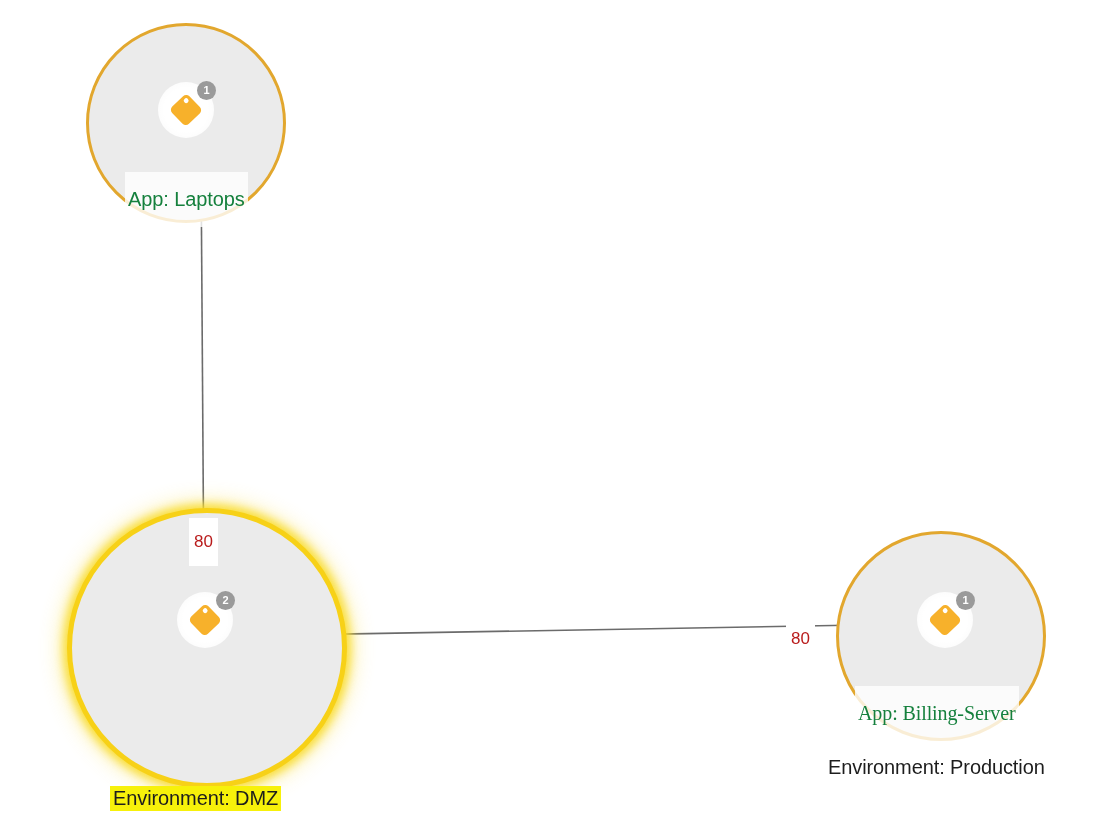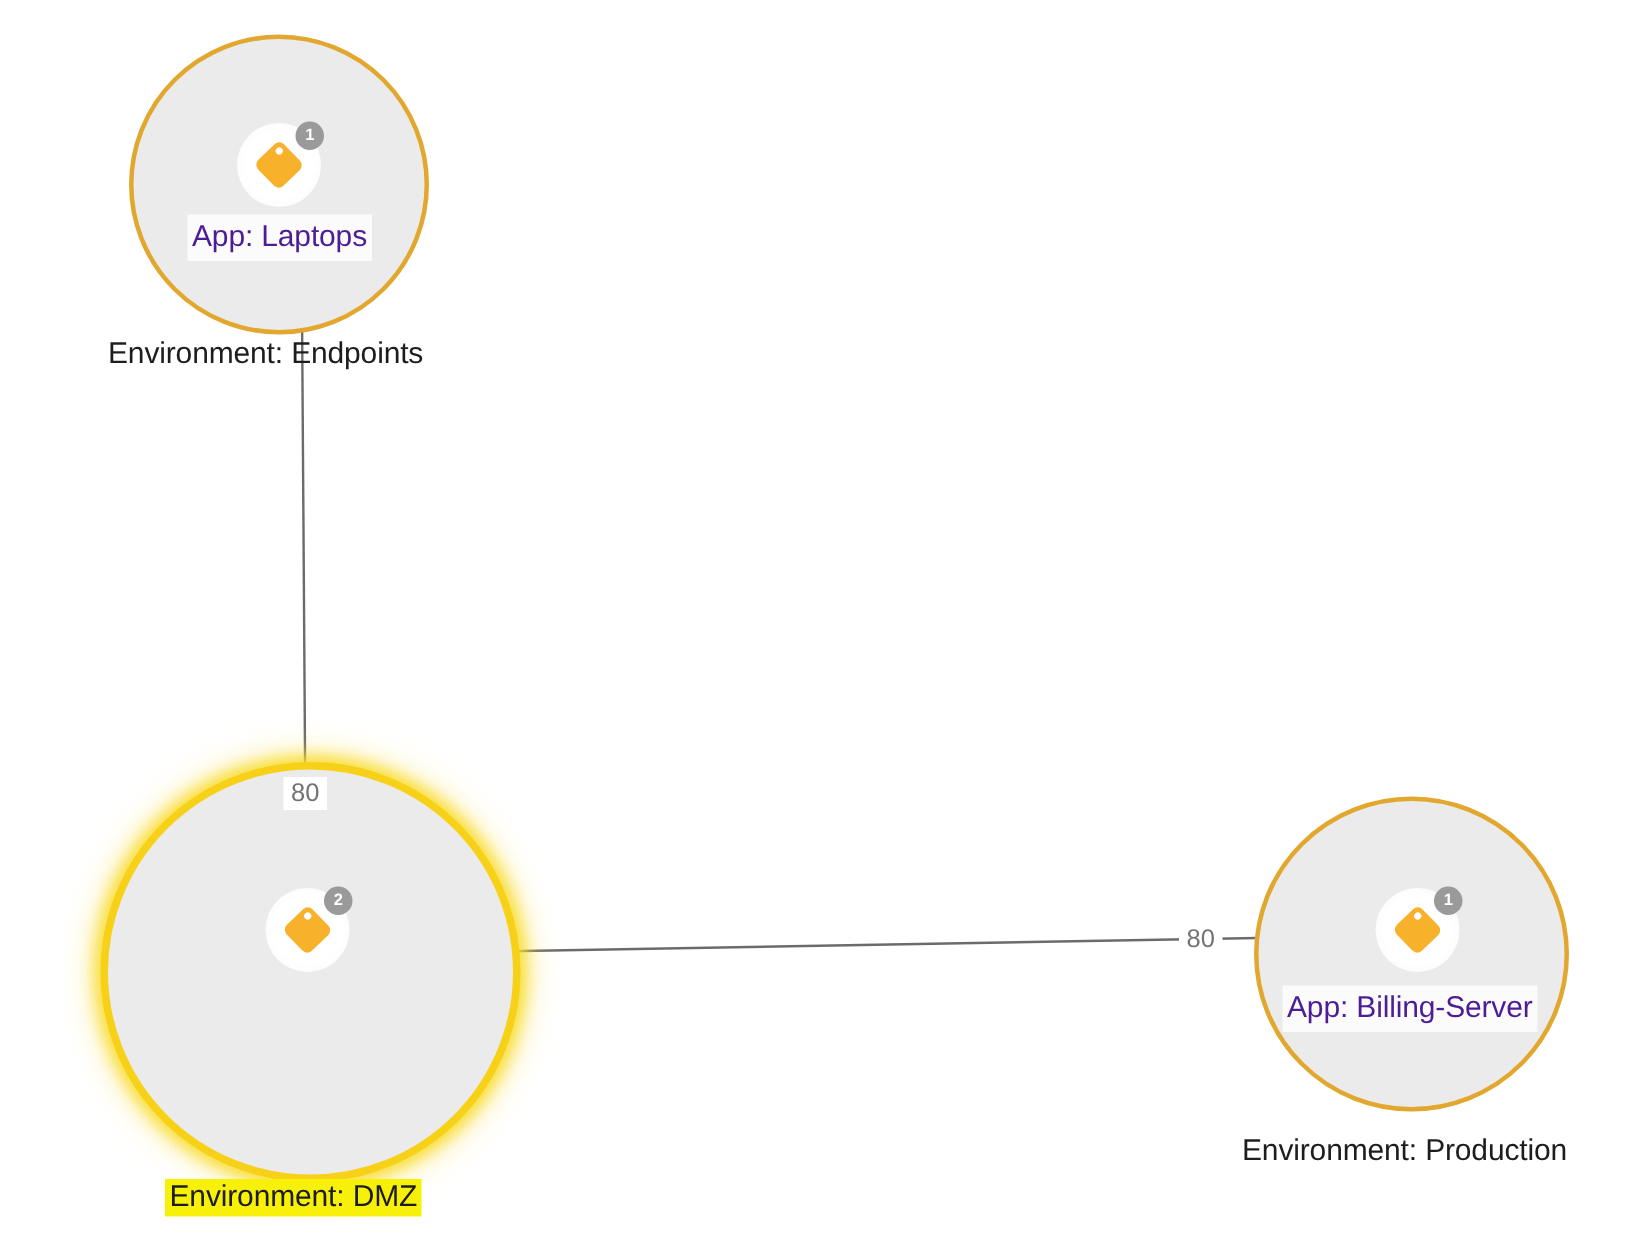--- a/index.html
+++ b/index.html
@@ -91,54 +91,54 @@
     font-size: 11px;
     line-height: 19px;
     text-align: center;
     font-weight: bold;
   }
 
   
   .app-label {
     position: absolute;
     font-size: 20px;
-    color: #4c1d95;
+    color: #15803d;
     white-space: nowrap;
     background: rgba(255,255,255,0.80);
-    padding: 4px 3px;
+    padding: 16px 3px;
     letter-spacing: -0.1px;
+    margin-top: 29px;
   }
 
   
   .edge-label {
     position: absolute;
     font-size: 17px;
-    color: #737373;
+    color: #b91c1c;
     background: #ffffff;
-    padding: 1px 5px;
+    padding: 14px 5px;
     white-space: nowrap;
   }
 </style>
 </head>
 <body>
 
 <div id="canvas">
 
   <svg id="edge-layer" viewBox="0 0 1098 840" xmlns="http://www.w3.org/2000/svg">
     <defs>
       <marker id="arrowhead" markerWidth="7" markerHeight="7" refX="6.2" refY="3.1" orient="auto" markerUnits="strokeWidth">
         <path d="M0,0 L7,3.1 L0,6.2 z" fill="#5d5d5d"></path>
       </marker>
     </defs>
     <line id="edge-line-0" stroke="#6b6b6b" stroke-width="1.6" marker-end="url(#arrowhead)" x1="201" y1="158" x2="204" y2="598"></line>
     <line id="edge-line-1" stroke="#6b6b6b" stroke-width="1.6" marker-end="url(#arrowhead)" x1="234" y1="636" x2="917" y2="624"></line>
   </svg>
 
   <div class="cluster normal" id="cluster-endpoints" style="left: 86px; top: 23px; width: 200px; height: 200px;"></div>
-  <div class="env-label" id="env-label-endpoints" style="left: 72px; top: 225px;">Environment: Endpoints</div>
 
   <div class="cluster selected" id="cluster-dmz" style="left: 67px; top: 508px; width: 280px; height: 280px;"></div>
   <div class="env-label selected" id="env-label-dmz" style="left: 110px; top: 786px;">Environment: DMZ</div>
 
   <div class="cluster normal" id="cluster-production" style="left: 836px; top: 531px; width: 210px; height: 210px;"></div>
   <div class="env-label" id="env-label-production" style="left: 828px; top: 756px;">Environment: Production</div>
 
   <div class="node" id="node-laptops" style="left: 158px; top: 82px;">
     <div class="node-halo"></div>
     <svg class="tag-icon" viewBox="0 0 34 34" xmlns="http://www.w3.org/2000/svg">
@@ -165,18 +165,18 @@
   <div class="node" id="node-billing-server" style="left: 917px; top: 592px;">
     <div class="node-halo"></div>
     <svg class="tag-icon" viewBox="0 0 34 34" xmlns="http://www.w3.org/2000/svg">
       <g transform="rotate(-44 17 17)">
         <rect x="5" y="5" width="24" height="24" rx="4.5" ry="4.5" fill="#f7b12b"></rect>
         <circle cx="23.6" cy="10.4" r="2.4" fill="#ffffff"></circle>
       </g>
     </svg>
     <div class="badge">1</div>
   </div>
-  <div class="app-label" id="app-label-billing-server" style="left: 855px; top: 657px;">App: Billing-Server</div>
+  <div class="app-label" id="app-label-billing-server" style="left: 855px; top: 657px; font-family: Liberation Serif, serif;">App: Billing-Server</div>
 
   <div class="edge-label" id="edge-label-0" style="left: 189px; top: 518px;">80</div>
   <div class="edge-label" id="edge-label-1" style="left: 786px; top: 615px;">80</div>
 
 </div>
 
 </body></html>

